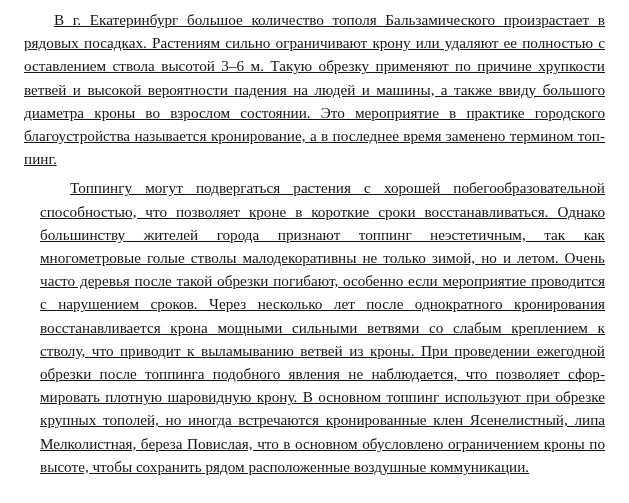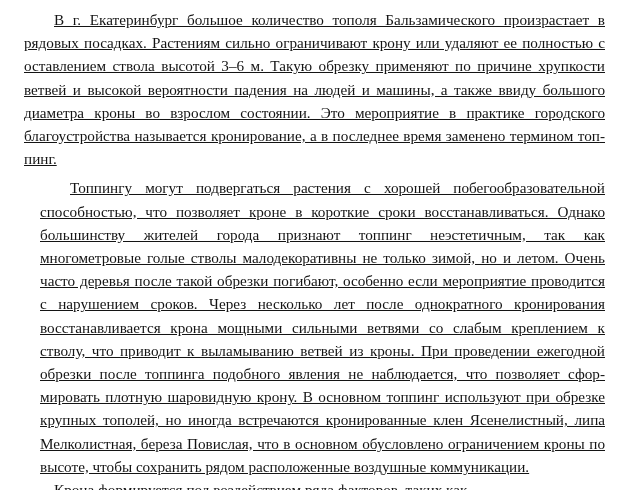--- a/index.html
+++ b/index.html
@@ -39,17 +39,14 @@
     overflow: hidden;
   }
 </style>
 </head>
 <body>
 
 <div class="page">
   <div class="content">
     <p class="para">В г. Екатеринбург большое количество тополя Бальзамического про­израстает в рядовых посадках. Растениям сильно ограничивают крону или удаляют ее полностью с оставлением ствола высотой 3–6 м. Такую обрезку применяют по причине хрупкости ветвей и высокой вероятности падения на людей и машины, а также ввиду большого диаметра кроны во взрослом состоянии. Это мероприятие в практике городского благоустройства называется кронирование, а в последнее время заменено термином топ­пинг.</p>
     <p class="para">Топпингу могут подвергаться растения с хорошей побегообразова­тельной способностью, что позволяет кроне в короткие сроки восстанавли­ваться. Однако большинству жителей города признают топпинг неэстетич­ным, так как многометровые голые стволы малодекоративны не только зимой, но и летом. Очень часто деревья после такой обрезки погибают, особенно если мероприятие проводится с нарушением сроков. Через несколько лет после однократного кронирования восстанавливается крона мощными сильными ветвями со слабым креплением к стволу, что приво­дит к выламыванию ветвей из кроны. При проведении ежегодной обрезки после топпинга подобного явления не наблюдается, что позволяет сфор­мировать плотную шаровидную крону. В основном топпинг используют при обрезке крупных тополей, но иногда встречаются кронированные клен Ясенелистный, липа Мелколистная, береза Повислая, что в основном обусловлено ограничением кроны по высоте, чтобы сохранить рядом расположенные воздушные коммуникации.</p>
-    <div class="last-line-clip">
-      <p class="para">Крона формируется под воздействием ряда факторов, таких как</p>
-    </div>
   </div>
 </div>
 
 </body></html>

